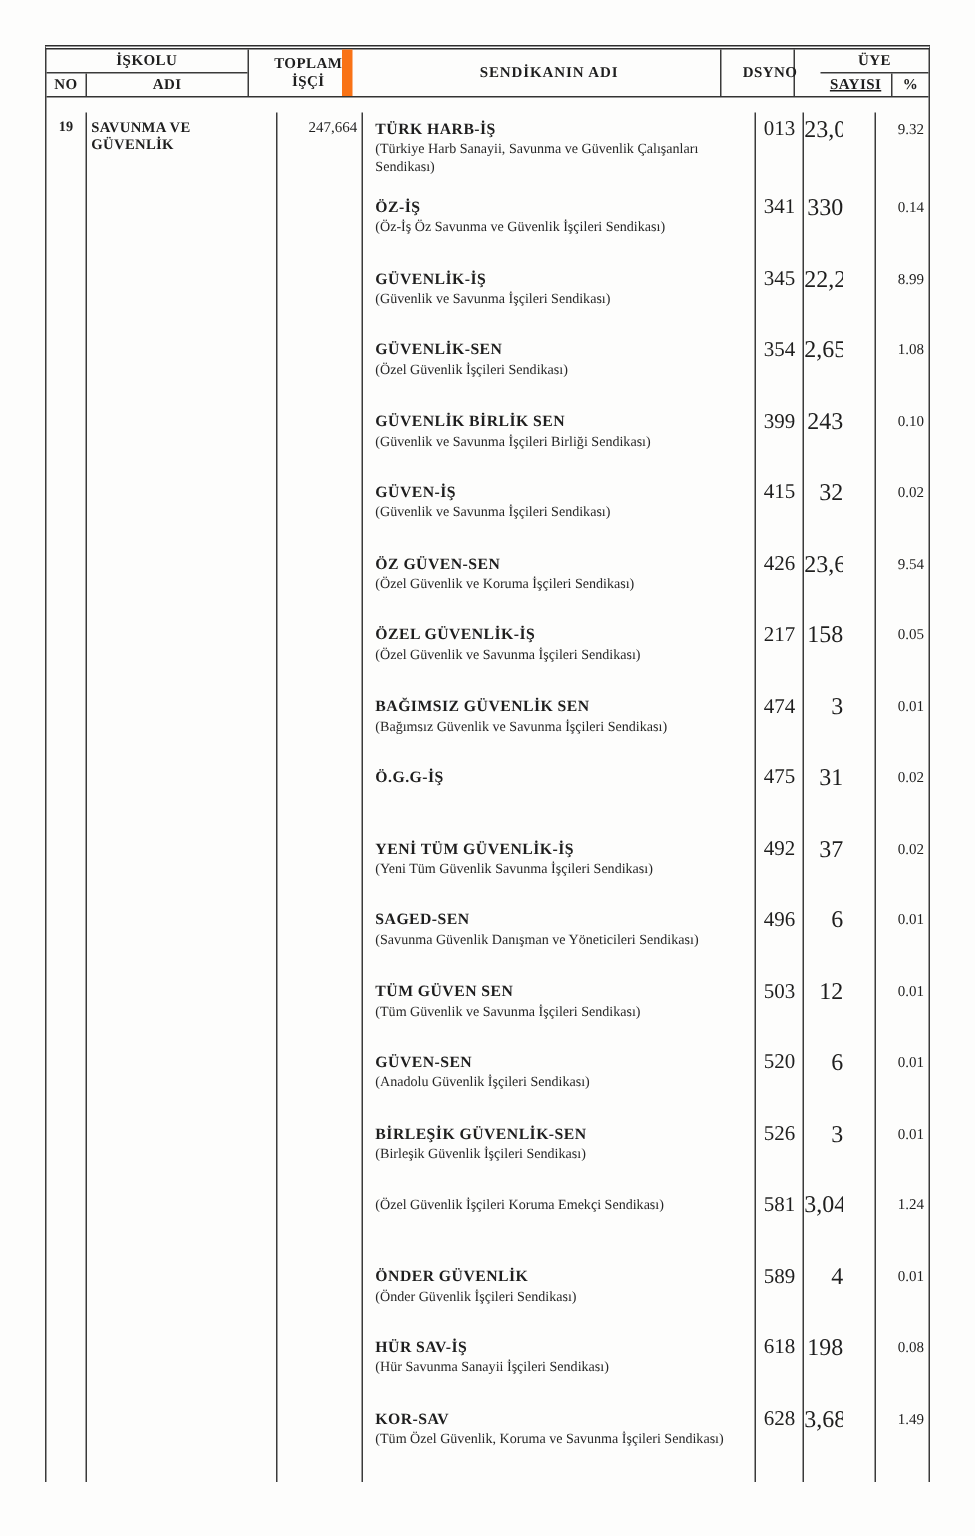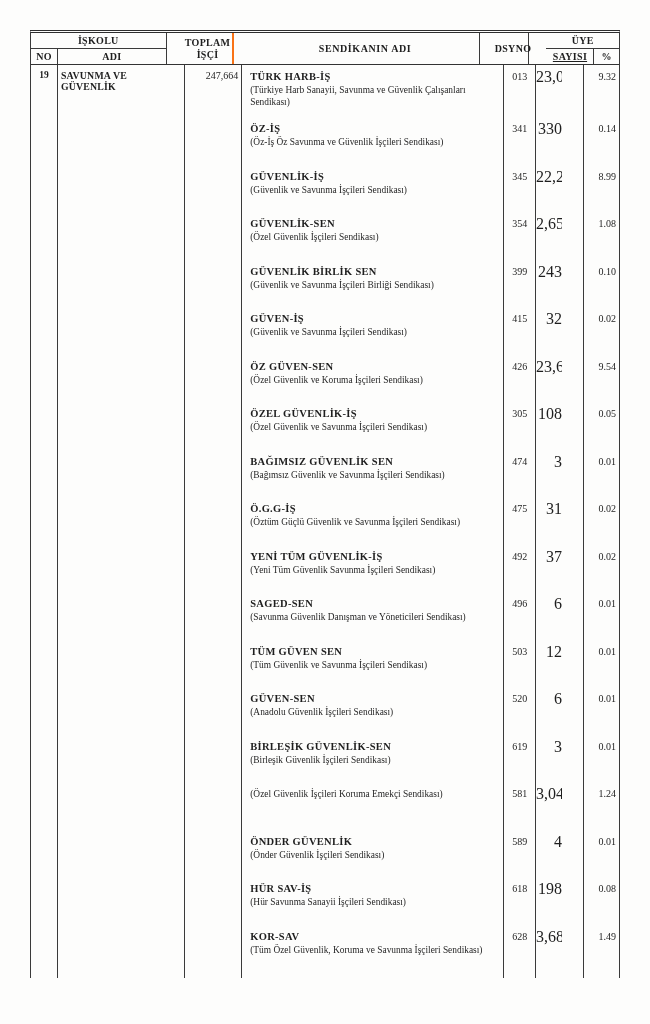--- a/index.html
+++ b/index.html
@@ -30,36 +30,36 @@
     font-weight: bold;
     font-size: 10px;
     letter-spacing: 0.3px;
     gap: 17px;
   }
   .h-iskolu { width: 155px; border-right: 1px solid #3a3a3a; display: flex; flex-direction: column; }
   .h-iskolu-top { height: 16px; border-bottom: 1px solid #3a3a3a; display: flex; align-items: center; justify-content: center; }
   .h-iskolu-sub { flex: 1; display: flex; }
   .h-no { width: 27px; border-right: 1px solid #3a3a3a; display: flex; align-items: center; justify-content: center; }
   .h-adi { flex: 1; display: flex; align-items: center; justify-content: center; }
-  .h-toplam { width: 57px; border-right: 2px solid #f97316; display: flex; flex-direction: column; align-items: center; justify-content: center; line-height: 12px; text-align: center; }
+  .h-toplam { width: 57px; border-right: 7px solid #f97316; display: flex; flex-direction: column; align-items: center; justify-content: center; line-height: 12px; text-align: center; }
   .h-sendika { width: 263px; border-right: 1px solid #3a3a3a; display: flex; align-items: center; justify-content: center; letter-spacing: 0.6px; }
   .h-dsy { width: 32px; border-right: 1px solid #3a3a3a; display: flex; align-items: center; justify-content: center; line-height: 12px; }
   .h-uye { width: 83px; display: flex; flex-direction: column; }
   .h-uye-top { height: 16px; border-bottom: 1px solid #3a3a3a; display: flex; align-items: center; justify-content: center; }
   .h-uye-sub { flex: 1; display: flex; }
   .h-sayisi { width: 48px; border-right: 1px solid #3a3a3a; display: flex; align-items: center; justify-content: center; text-decoration: underline; }
   .h-pct { flex: 1; display: flex; align-items: center; justify-content: center; }
   
-  .tbody { display: flex; height: 913px; }
+  .tbody { display: flex; height: 913px; margin-top: 10px; }
   .col { height: 100%; border-right: 1px solid #3a3a3a; padding-top: 5px; }
   .c-no { width: 27px; text-align: center; font-weight: bold; font-size: 9.5px; }
   .c-adi { width: 128px; padding-left: 3px; font-weight: bold; font-size: 9.8px; letter-spacing: 0.2px; }
   .c-toplam { width: 57px; text-align: right; padding-right: 3px; font-size: 10px; }
   .c-sendika { width: 263px; }
-  .c-dsy { width: 32px; text-align: center; font-size: 10px; }
+  .c-dsy { width: 32px; text-align: center; font-size: 14px; }
   .c-sayisi { width: 48px; text-align: right; padding-right: 21px; font-size: 16px; }
   .c-pct { width: 35px; text-align: right; padding-right: 3px; font-size: 10px; border-right: none; }
   .entry { height: 47.5px; overflow: hidden; }
   .entry.first { height: 52px; }
   .uname {
     font-weight: bold;
     font-size: 10.5px;
     letter-spacing: 0.3px;
     line-height: 13px;
     padding-left: 8px;
@@ -157,21 +157,20 @@
     <div class="udesc">(Özel Güvenlik ve Savunma İşçileri Sendikası)</div>
   </div>
 
   <div class="entry">
     <div class="uname">BAĞIMSIZ GÜVENLİK SEN</div>
     <div class="udesc">(Bağımsız Güvenlik ve Savunma İşçileri Sendikası)</div>
   </div>
 
   <div class="entry">
     <div class="uname">Ö.G.G-İŞ</div>
-    <div class="udesc">(Öztüm Güçlü Güvenlik ve Savunma İşçileri Sendikası)</div>
   </div>
 
   <div class="entry">
     <div class="uname">YENİ TÜM GÜVENLİK-İŞ</div>
     <div class="udesc">(Yeni Tüm Güvenlik Savunma İşçileri Sendikası)</div>
   </div>
 
   <div class="entry">
     <div class="uname">SAGED-SEN</div>
     <div class="udesc">(Savunma Güvenlik Danışman ve Yöneticileri Sendikası)</div>
@@ -234,21 +233,21 @@
 
   <div class="entry">
     <div class="nval">415</div>
   </div>
 
   <div class="entry">
     <div class="nval">426</div>
   </div>
 
   <div class="entry">
-    <div class="nval">305</div>
+    <div class="nval">217</div>
   </div>
 
   <div class="entry">
     <div class="nval">474</div>
   </div>
 
   <div class="entry">
     <div class="nval">475</div>
   </div>
 
@@ -262,21 +261,21 @@
 
   <div class="entry">
     <div class="nval">503</div>
   </div>
 
   <div class="entry">
     <div class="nval">520</div>
   </div>
 
   <div class="entry">
-    <div class="nval">619</div>
+    <div class="nval">526</div>
   </div>
 
   <div class="entry">
     <div class="nval">581</div>
   </div>
 
   <div class="entry">
     <div class="nval">589</div>
   </div>
 
@@ -311,21 +310,21 @@
 
   <div class="entry">
     <div class="nval">32</div>
   </div>
 
   <div class="entry">
     <div class="nval">23,604</div>
   </div>
 
   <div class="entry">
-    <div class="nval">108</div>
+    <div class="nval">158</div>
   </div>
 
   <div class="entry">
     <div class="nval">3</div>
   </div>
 
   <div class="entry">
     <div class="nval">31</div>
   </div>
 

